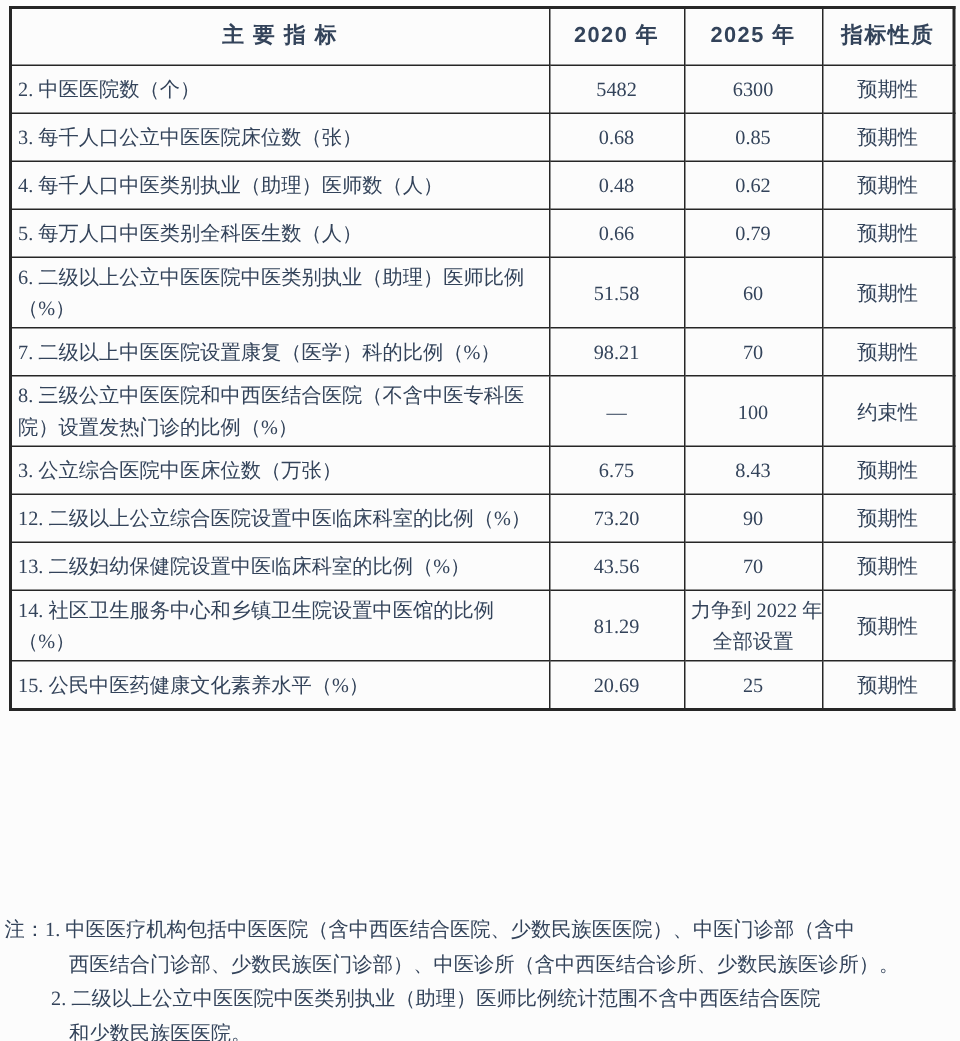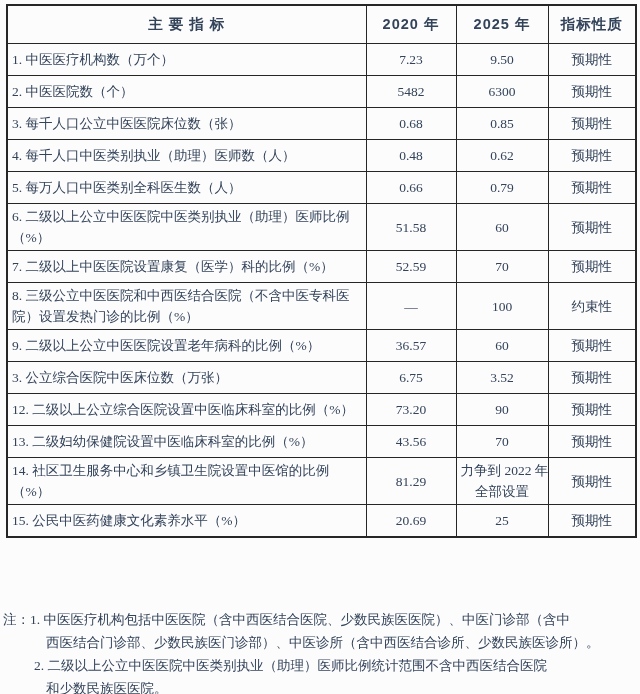--- a/index.html
+++ b/index.html
@@ -88,29 +88,20 @@
     <thead>
       <tr>
         <th class="h-indicator">主 要 指 标</th>
         <th>2020 年</th>
         <th>2025 年</th>
         <th>指标性质</th>
       </tr>
     </thead>
     <tbody id="table-body">
         <tr>
-      <td class="c-ind">1. 中医医疗机构数（万个）</td>
-      <td class="c-num">7.23</td>
-      <td class="c-num">
-        <div class="vline">9.50</div>
-        <div class="vline"></div>
-      </td>
-      <td class="c-num">预期性</td>
-    </tr>
-        <tr>
       <td class="c-ind">2. 中医医院数（个）</td>
       <td class="c-num">5482</td>
       <td class="c-num">
         <div class="vline">6300</div>
         <div class="vline"></div>
       </td>
       <td class="c-num">预期性</td>
     </tr>
         <tr>
       <td class="c-ind">3. 每千人口公立中医医院床位数（张）</td>
@@ -143,50 +134,41 @@
       <td class="c-ind">6. 二级以上公立中医医院中医类别执业（助理）医师比例（%）</td>
       <td class="c-num">51.58</td>
       <td class="c-num">
         <div class="vline">60</div>
         <div class="vline"></div>
       </td>
       <td class="c-num">预期性</td>
     </tr>
         <tr>
       <td class="c-ind">7. 二级以上中医医院设置康复（医学）科的比例（%）</td>
-      <td class="c-num">52.59</td>
+      <td class="c-num">98.21</td>
       <td class="c-num">
         <div class="vline">70</div>
         <div class="vline"></div>
       </td>
       <td class="c-num">预期性</td>
     </tr>
         <tr>
       <td class="c-ind">8. 三级公立中医医院和中西医结合医院（不含中医专科医院）设置发热门诊的比例（%）</td>
       <td class="c-num">—</td>
       <td class="c-num">
         <div class="vline">100</div>
         <div class="vline"></div>
       </td>
       <td class="c-num">约束性</td>
     </tr>
         <tr>
-      <td class="c-ind">9. 二级以上公立中医医院设置老年病科的比例（%）</td>
-      <td class="c-num">36.57</td>
-      <td class="c-num">
-        <div class="vline">60</div>
-        <div class="vline"></div>
-      </td>
-      <td class="c-num">预期性</td>
-    </tr>
-        <tr>
       <td class="c-ind">3. 公立综合医院中医床位数（万张）</td>
       <td class="c-num">6.75</td>
       <td class="c-num">
-        <div class="vline">3.52</div>
+        <div class="vline">8.43</div>
         <div class="vline"></div>
       </td>
       <td class="c-num">预期性</td>
     </tr>
         <tr>
       <td class="c-ind">12. 二级以上公立综合医院设置中医临床科室的比例（%）</td>
       <td class="c-num">73.20</td>
       <td class="c-num">
         <div class="vline">90</div>
         <div class="vline"></div>

